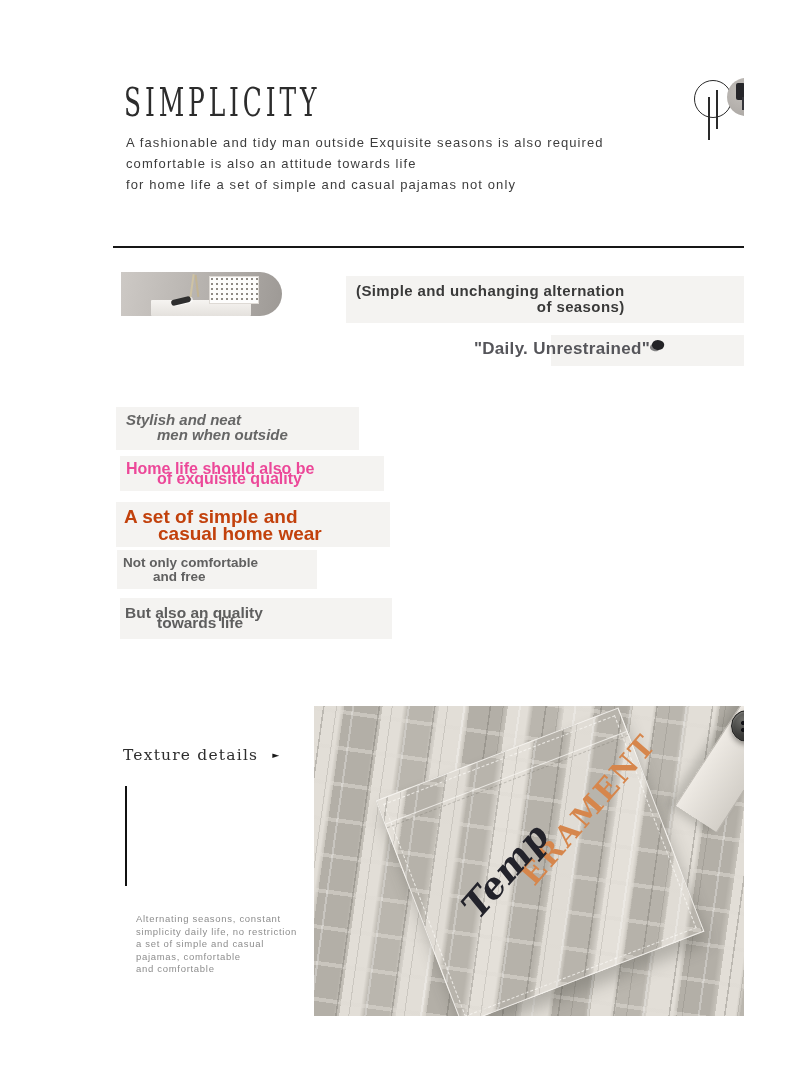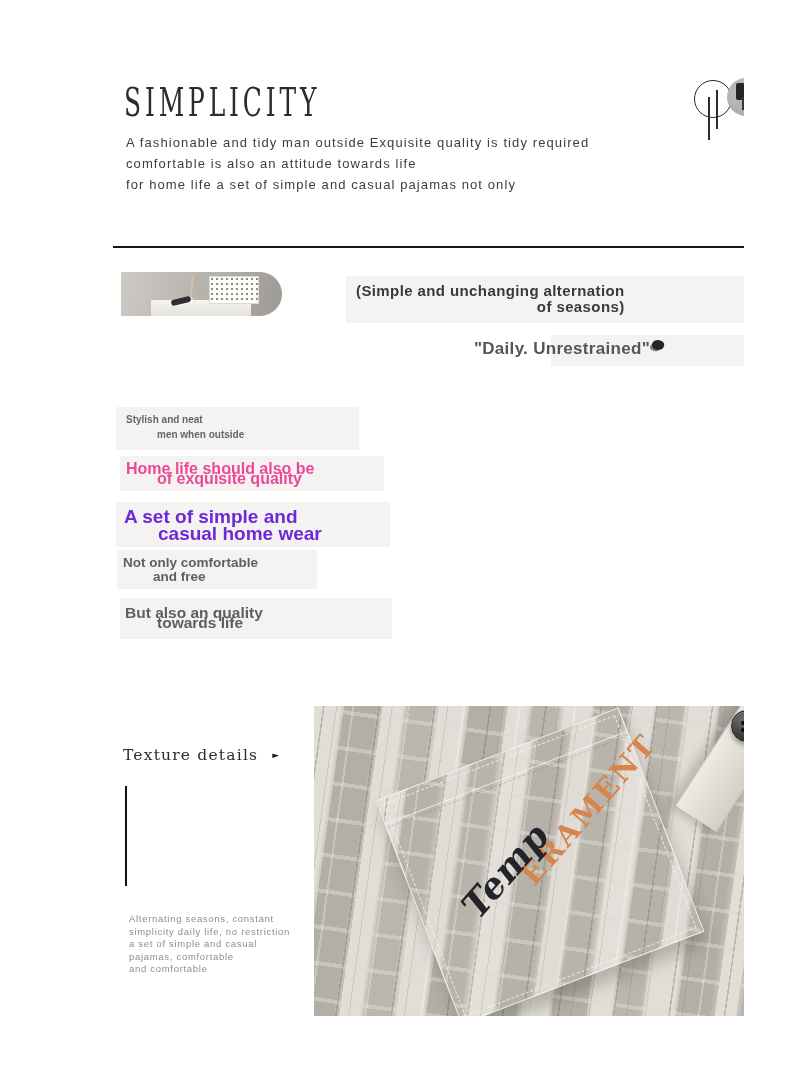--- a/index.html
+++ b/index.html
@@ -48,40 +48,40 @@
   .quote-row{top:339px;right:80px;display:flex;align-items:flex-start;gap:2px;}
   .quote{font-size:17px;font-weight:bold;color:#55555a;letter-spacing:.3px;white-space:nowrap;}
   .ink-blob{width:12px;height:10px;background:#232326;border-radius:60% 40% 55% 45%;transform:rotate(18deg);margin-top:1px;
     box-shadow:-2px 3px 0 -1px rgba(35,35,38,.55);}
 
   
   .strip{background:#f4f3f1;}
   .st{font-weight:bold;white-space:nowrap;}
   .st .l2{display:block;margin-left:24px;}
   .strip1{left:70px;top:407px;width:243px;height:43px;}
-  .st1{left:80px;top:413px;font-size:10px;line-height:14.5px;color:#666666;}
+  .st1{left:80px;top:413px;font-size:15px;line-height:14.5px;color:#666666;font-style:italic;}
   .st1 .l2{padding-left:7px;}
   .strip2{left:74px;top:456px;width:264px;height:35px;}
   .st2{left:80px;top:461px;font-size:16px;line-height:16px;color:#ec4899;}
   .st2 .l2{margin-top:-6px;padding-left:7px;}
   .strip3{left:70px;top:502px;width:274px;height:45px;}
-  .st3{left:78px;top:508px;font-size:19px;line-height:17px;color:#6d28d9;}
+  .st3{left:78px;top:508px;font-size:19px;line-height:17px;color:#c2410c;}
   .st3 .l2{padding-left:10px;}
   .strip4{left:71px;top:550px;width:200px;height:39px;}
   .st4{left:77px;top:556px;font-size:13.5px;line-height:13.5px;color:#606060;}
   .st4 .l2{padding-left:6px;}
   .strip5{left:74px;top:598px;width:272px;height:41px;}
   .st5{left:79px;top:605px;font-size:15.5px;line-height:15.5px;color:#5e5e5e;}
   .st5 .l2{margin-top:-6px;padding-left:8px;}
 
   
   .texture-label{left:77px;top:746px;font-family:"DejaVu Serif",serif;font-size:15.5px;color:#2e2e2e;letter-spacing:1.2px;}
   .texture-arrow{font-size:9px;margin-left:14px;color:#1a1a1a;vertical-align:2px;}
   .vline{left:79px;top:786px;width:1.5px;height:100px;background:#111111;}
-  .note{left:83px;top:913px;font-size:9.5px;line-height:12.6px;color:#8d8d8d;letter-spacing:.7px;}
+  .note{left:90px;top:913px;font-size:9.5px;line-height:12.6px;color:#8d8d8d;letter-spacing:.7px;}
   .note div{white-space:nowrap;}
 
   
   .fabric{
     left:268px;top:706px;width:454px;height:310px;overflow:hidden;
     background:repeating-linear-gradient(98deg,
       #e2ded7 0px,#e2ded7 26px,#c8c4bc 30px,#b3afa7 30px,#b3afa7 62px,
       #c6c2ba 68px,#e2ded7 68px,#e2ded7 88px,#c0bcb4 93px,#bab6ae 93px,
       #bab6ae 117px,#d8d4cd 124px);
   }
@@ -125,21 +125,21 @@
   .brand-era{display:block;margin:-15px 0 0 62px;font-family:"DejaVu Serif",serif;font-weight:bold;
     font-size:29px;color:#d6864c;letter-spacing:2.5px;}
 </style>
 </head>
 <body>
 
 <div class="canvas">
 
   <div class="abs title">SIMPLICITY</div>
   <div class="abs intro">
-    <div>A fashionable and tidy man outside Exquisite quality is tidy required</div>
+    <div>A fashionable and tidy man outside Exquisite seasons is also required</div>
     <div>comfortable is also an attitude towards life</div>
     <div>for home life a set of simple and casual pajamas not only</div>
   </div>
 
   <div class="abs deco-circle"></div>
   <div class="abs deco-photo">
     <span class="abs dp-bar-dark"></span>
     <span class="abs dp-bar-light"></span>
     <span class="abs dp-block"></span>
   </div>

